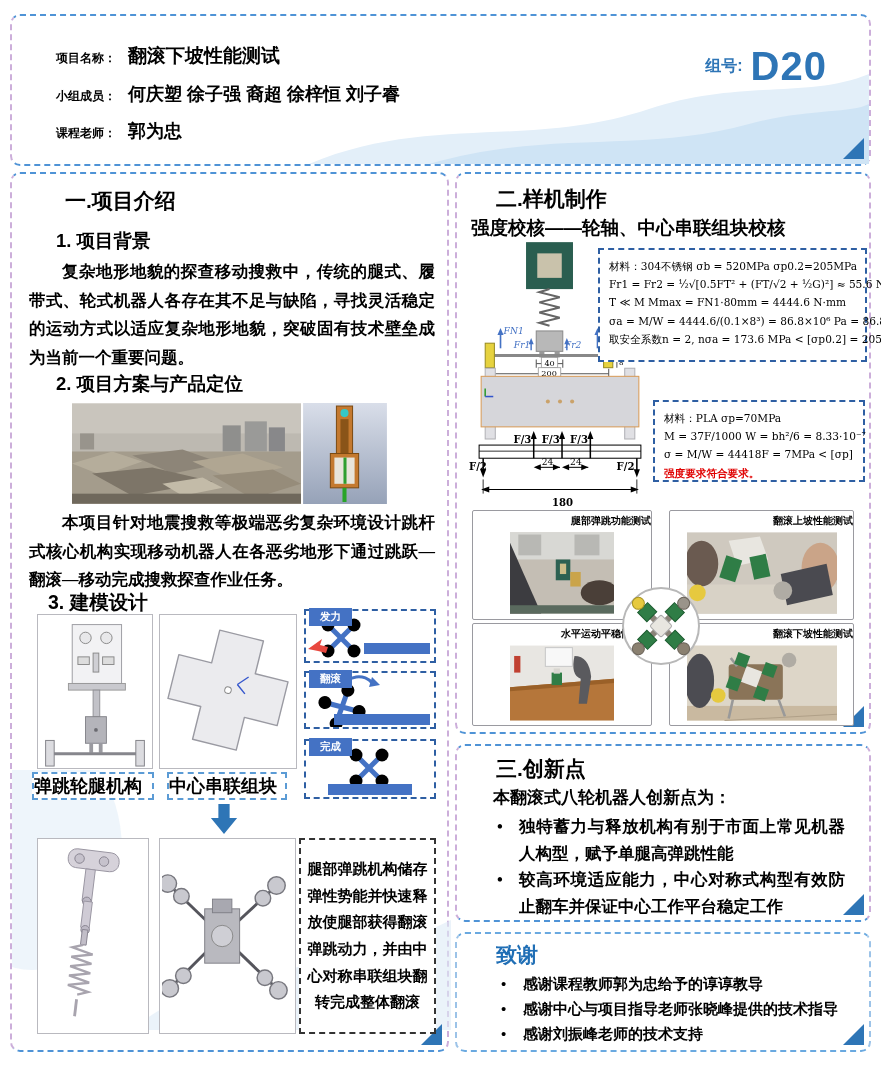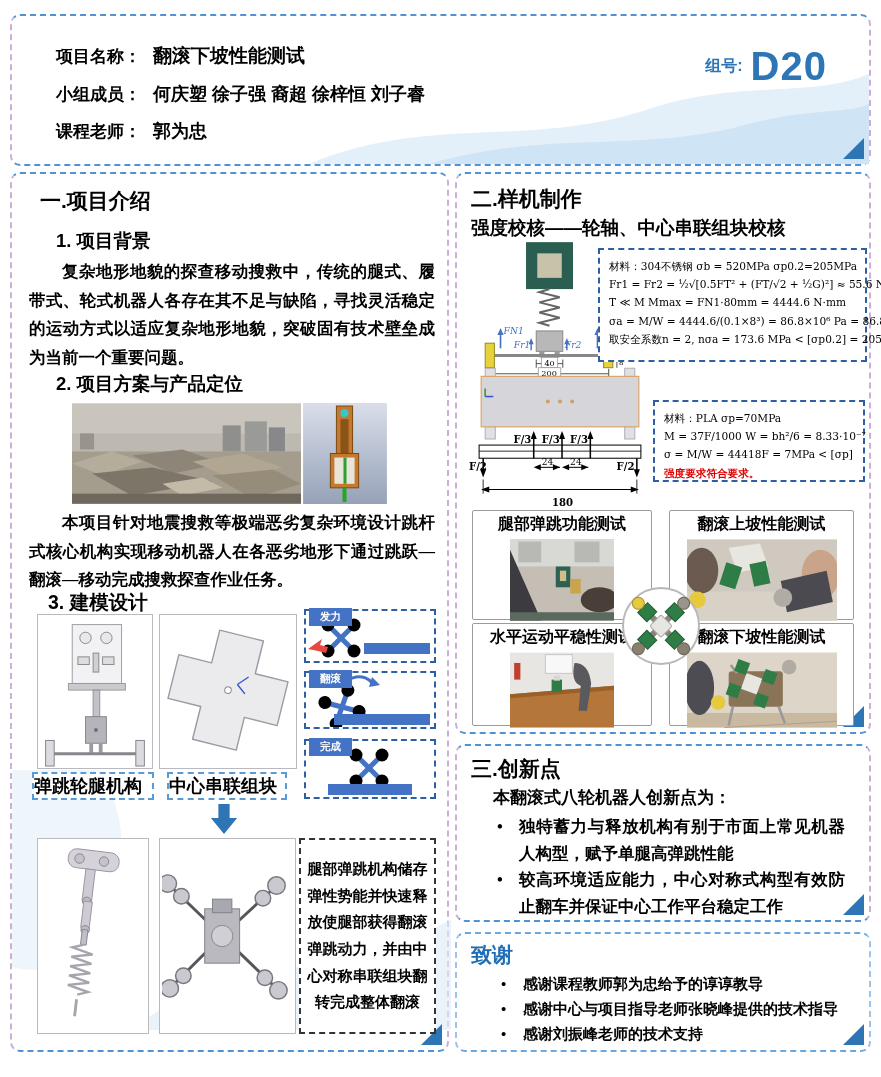--- a/index.html
+++ b/index.html
@@ -5,28 +5,28 @@
   html,body{margin:0;padding:0;background:#fff;}
   #page{position:relative;width:881px;height:1077px;background:#ffffff;overflow:hidden;
         font-family:"Liberation Sans",sans-serif;color:#000;}
   .panel{position:absolute;background:#fff;border:2.5px dashed;
          border-color:#4f93d6 #ccaeda #4f93d6 #ccaeda;border-radius:10px;box-sizing:border-box;}
   .corner{position:absolute;right:5px;bottom:5px;width:0;height:0;
           border-left:21px solid transparent;border-bottom:21px solid #2e75b6;}
   .waves{position:absolute;pointer-events:none;}
   
   .hrow{position:relative;margin:0 0 13px 44px;z-index:2;}
-  .hlabel{font-weight:700;font-size:17px;}
+  .hlabel{font-weight:700;font-size:12px;}
   .hval{font-weight:700;font-size:18px;margin-left:12px;}
   .hval.big{font-size:19px;}
   .groupno{position:absolute;top:28px;right:42px;z-index:2;display:flex;align-items:center;}
   .gl{color:#2e75b6;font-weight:700;font-size:16px;}
   .gv{color:#2e75b6;font-weight:700;font-size:40px;margin-left:8px;letter-spacing:1px;}
   
-  .h1{position:absolute;font-weight:700;font-size:21px;z-index:2;}
+  .h1{position:absolute;font-weight:700;font-size:21px;z-index:2;margin-left:25px;}
   .h1.blue{color:#1f6eb5;}
   .h2{position:absolute;font-weight:700;font-size:18.5px;z-index:2;}
   .body-text{position:absolute;font-family:"Liberation Serif",serif;font-weight:700;
              font-size:16.5px;line-height:1.73;text-align:justify;text-indent:2em;z-index:2;}
   .imgbox{position:absolute;background:#fff;border:1.5px solid #b9b9bf;box-sizing:border-box;
           display:flex;align-items:center;justify-content:center;z-index:2;}
   .caption{position:absolute;border:2px dashed #5b9bd5;background:#fff;box-sizing:border-box;
            font-family:"Liberation Serif",serif;font-weight:700;font-size:18px;text-align:left;
            line-height:24px;z-index:2;}
   .stepbox{position:absolute;border:2px dashed #2e5fa3;background:#fff;box-sizing:border-box;z-index:2;}
@@ -34,21 +34,21 @@
              font-size:10.5px;font-weight:700;padding:2px 11px;z-index:3;}
   .descbox{position:absolute;border:2px dashed #333;background:#fff;box-sizing:border-box;
            font-family:"Liberation Serif",serif;font-weight:700;font-size:15px;line-height:1.78;
            text-align:center;display:flex;align-items:center;padding:6px 6px;z-index:2;}
   .fbox{position:absolute;border:2px dashed #2e5fa3;background:#fff;box-sizing:border-box;
         font-family:"DejaVu Serif",serif;font-size:10.6px;line-height:1.72;padding:7px 9px;z-index:2;}
   .fline{white-space:nowrap;}
   .red{color:#e00000;font-weight:700;}
   .testcell{position:absolute;border:1.5px solid #9a9aa0;background:#fff;border-radius:2px;
             box-sizing:border-box;z-index:2;}
-  .testtitle{font-weight:700;font-size:16px;text-align:center;margin-top:3px;}
+  .testtitle{font-weight:700;font-size:10px;text-align:right;margin-top:3px;}
   .photo{display:block;margin:4px auto 0 auto;}
   .circlebot{position:absolute;z-index:4;}
   .bullets{position:absolute;z-index:2;font-family:"Liberation Serif",serif;font-weight:700;}
   .bullets .bi{position:relative;padding-left:26px;text-align:justify;}
   .bullets .bi::before{content:"\2022";position:absolute;left:4px;}
   .intro-line{position:absolute;font-family:"Liberation Serif",serif;font-weight:700;
               font-size:17px;z-index:2;}
   .darr{position:absolute;z-index:2;}
   svg text{font-family:"DejaVu Serif",serif;}
 </style>

